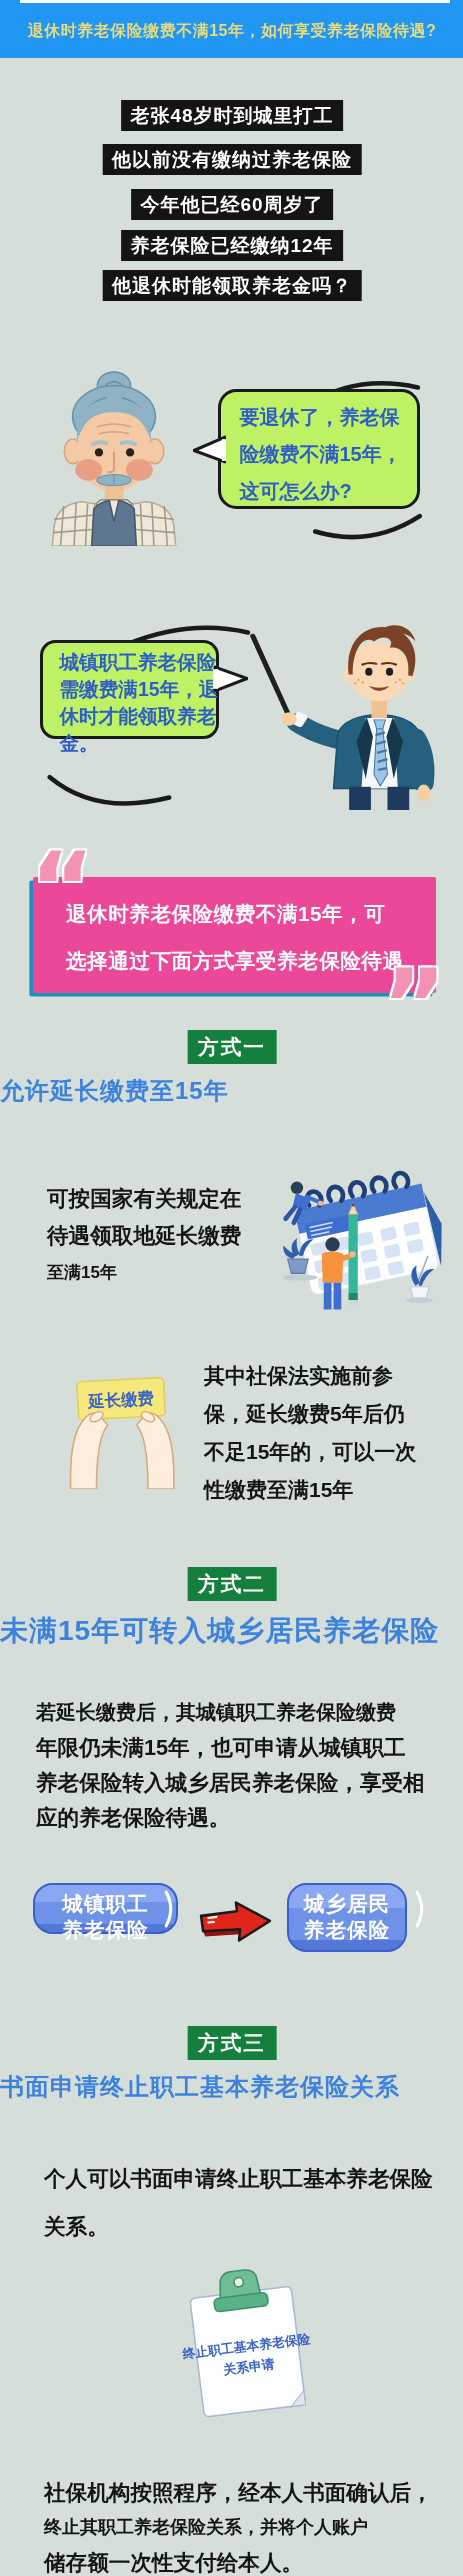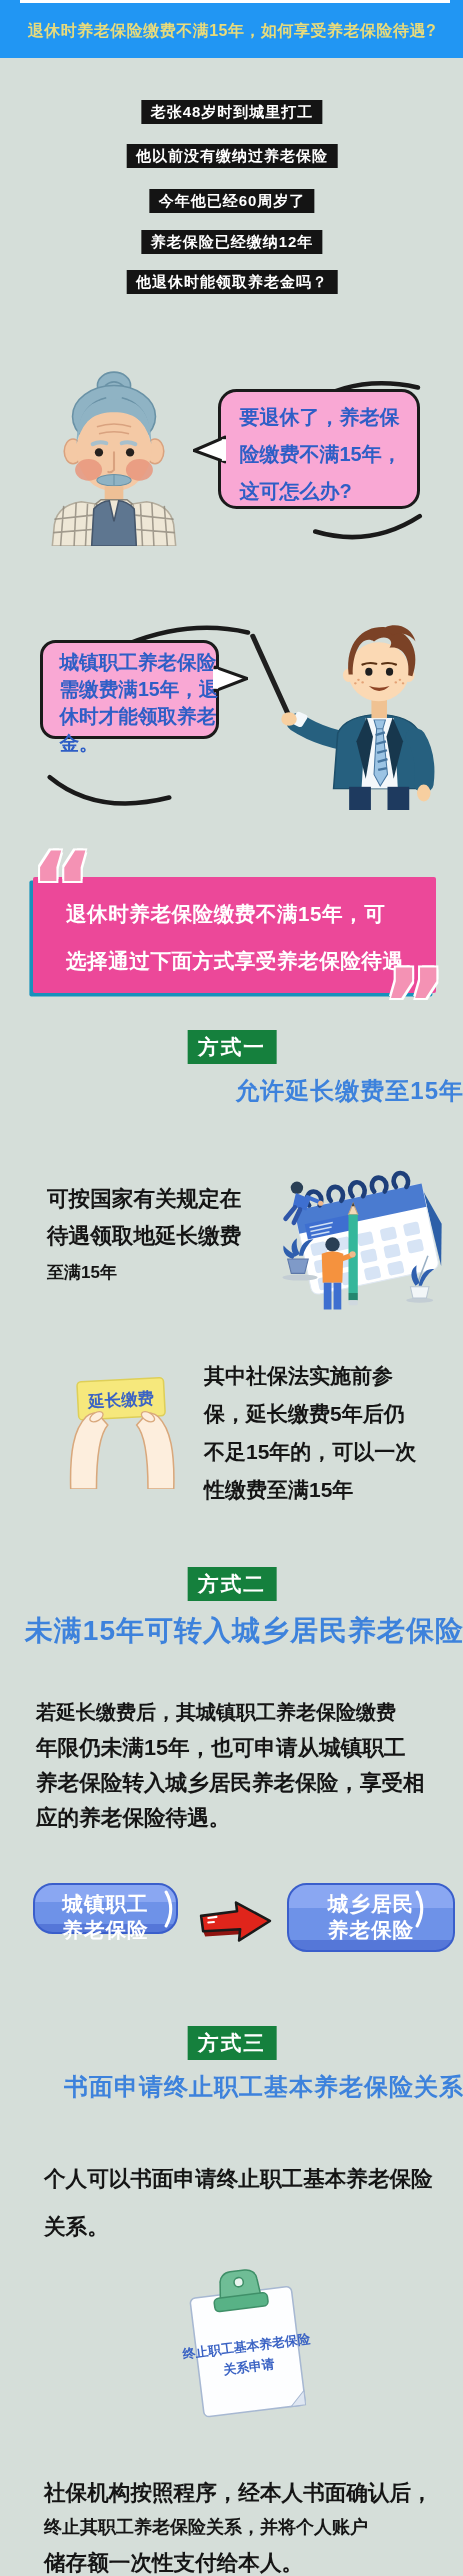--- a/index.html
+++ b/index.html
@@ -2,24 +2,24 @@
 <html style="font-size:8.2px"><head>
 <meta charset="utf-8">
 <style>
   html,body{margin:0;padding:0;}
   body{font-family:"Liberation Sans",sans-serif;}
   #poster{position:relative;width:464px;height:3415px;background:#d5ded9;overflow:hidden;}
   .abs{position:absolute;}
   .header{left:0;top:0;width:464px;height:58px;background:#2196f3;}
   .topstrip{left:19.6px;top:0;width:430px;height:3.1px;background:#ffffff;}
   .header-title{left:0;top:20.6px;width:464px;text-align:center;font-size:16px;font-weight:700;color:#e8db7b;letter-spacing:0.5px;}
-  .story-bar{background:#141414;color:#ffffff;font-size:15px;font-weight:700;padding:2.6px 9.3px;white-space:nowrap;left:50%;transform:translateX(-50%);letter-spacing:1px;}
+  .story-bar{background:#141414;color:#ffffff;font-size:19px;font-weight:700;padding:2.6px 9.3px;white-space:nowrap;left:50%;transform:translateX(-50%);letter-spacing:1px;}
   .tagbar{background:#15803d;color:#ffffff;font-size:20.6px;font-weight:700;padding:3.1px 10.3px;white-space:nowrap;left:50%;transform:translateX(-50%);letter-spacing:2.1px;}
-  .method-title{left:0;width:464px;text-align:right;color:#3d82dc;font-weight:700;letter-spacing:1px;}
-  .bubble{background:#f9a8d4;border:3.1px solid #1a1a1a;border-radius:18.5px;box-sizing:border-box;}
+  .method-title{left:0;width:464px;text-align:left;color:#3d82dc;font-weight:700;letter-spacing:1px;}
+  .bubble{background:#bef264;border:3.1px solid #1a1a1a;border-radius:18.5px;box-sizing:border-box;}
   .bubble .bline{text-align:left;color:#2e5ec6;font-weight:700;white-space:nowrap;}
   .para .pline{color:#151515;font-weight:700;white-space:nowrap;}
   .quote-box{background:#ec4899;border-radius:2px;box-shadow:-3.6px 3.6px 0 #1791bb;}
   .quote-box .qline{color:#ffffff;font-weight:700;font-size:20.6px;line-height:47px;white-space:nowrap;letter-spacing:0.5px;}
   .qmark{font-family:"DejaVu Sans",sans-serif;color:#f492b4;font-size:98px;line-height:1;font-weight:700;
          text-shadow:2.1px 2.1px 0 #fff,-2.1px 2.1px 0 #fff,2.1px -2.1px 0 #fff,-2.1px -2.1px 0 #fff;}
   .pill{box-sizing:border-box;border:2.6px solid #3a5ecb;border-radius:19.6px;
         background:linear-gradient(#8aa7f2 0%,#8aa7f2 36%,#6e92e8 36%,#6e92e8 84%,#5577d8 84%);
         text-align:center;padding-top:6.2px;}
   .pill .plline{color:#ffffff;font-size:20.6px;line-height:26px;font-weight:700;letter-spacing:1px;}
@@ -255,21 +255,21 @@
     <div class="plline">养老保险</div>
   </div>
   <svg class="abs" style="left:163px;top:1890px" width="13.4" height="38" viewBox="0 0 26 74">
       <path d="M6,4 Q24,37 6,70" stroke="#ffffff" stroke-width="6" fill="none" stroke-linecap="round"></path>
     </svg>
   <svg class="abs" style="left:197px;top:1895px" width="77" height="53" viewBox="0 0 150 102">
     <polygon points="12,70 84,66 84,76 16,80" fill="#8f1410"></polygon>
     <polygon points="8,40 78,31 76,14 142,50 82,88 84,66 12,70" fill="#e0251b" stroke="#1a1a1a" stroke-width="5" stroke-linejoin="round"></polygon>
     <path d="M22,44 L38,42 M22,53 L33,52" stroke="#ffffff" stroke-width="4" stroke-linecap="round"></path>
   </svg>
-  <div class="abs pill" style="left:287px;top:1883px;width:168px;height:69px">
+  <div class="abs pill" style="left:287px;top:1883px;width:120px;height:69px">
     <div class="plline">城乡居民</div>
     <div class="plline">养老保险</div>
   </div>
   <svg class="abs" style="left:414px;top:1890px" width="13.4" height="38" viewBox="0 0 26 74">
       <path d="M6,4 Q24,37 6,70" stroke="#ffffff" stroke-width="6" fill="none" stroke-linecap="round"></path>
     </svg>
 
   <div class="abs tagbar" style="top:2026px">方式三</div>
   <div class="abs method-title" style="top:2071px;font-size:24px">书面申请终止职工基本养老保险关系</div>
 

